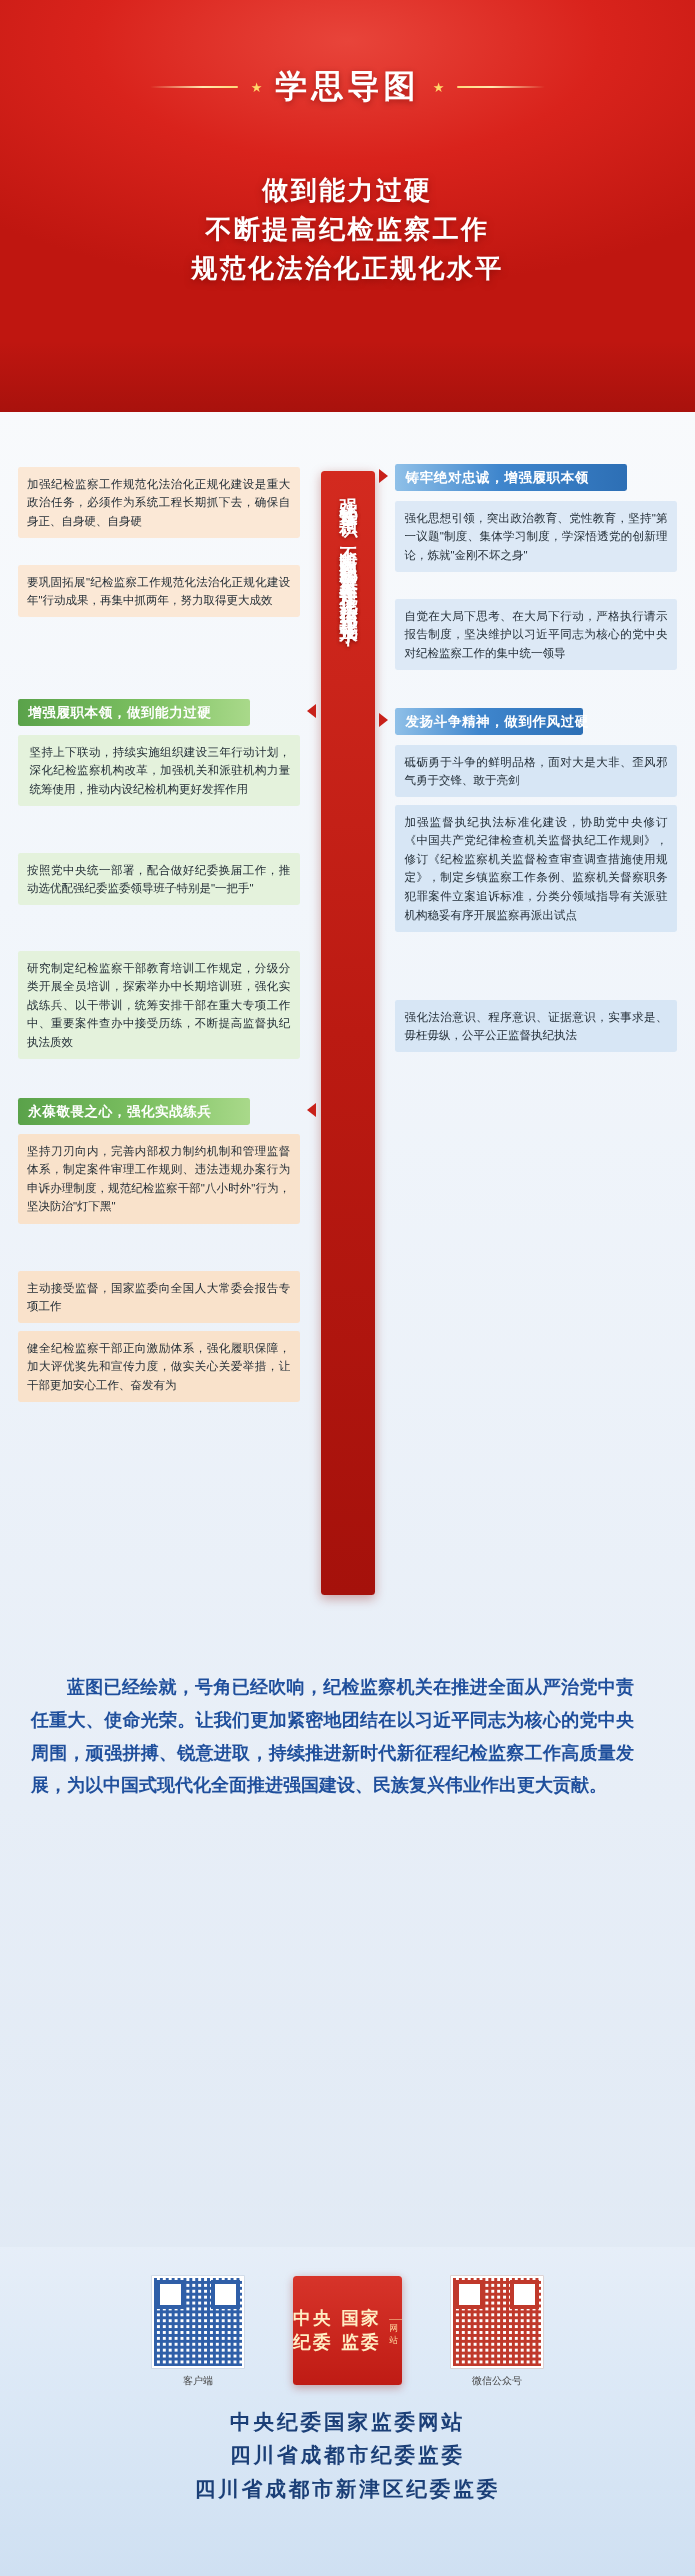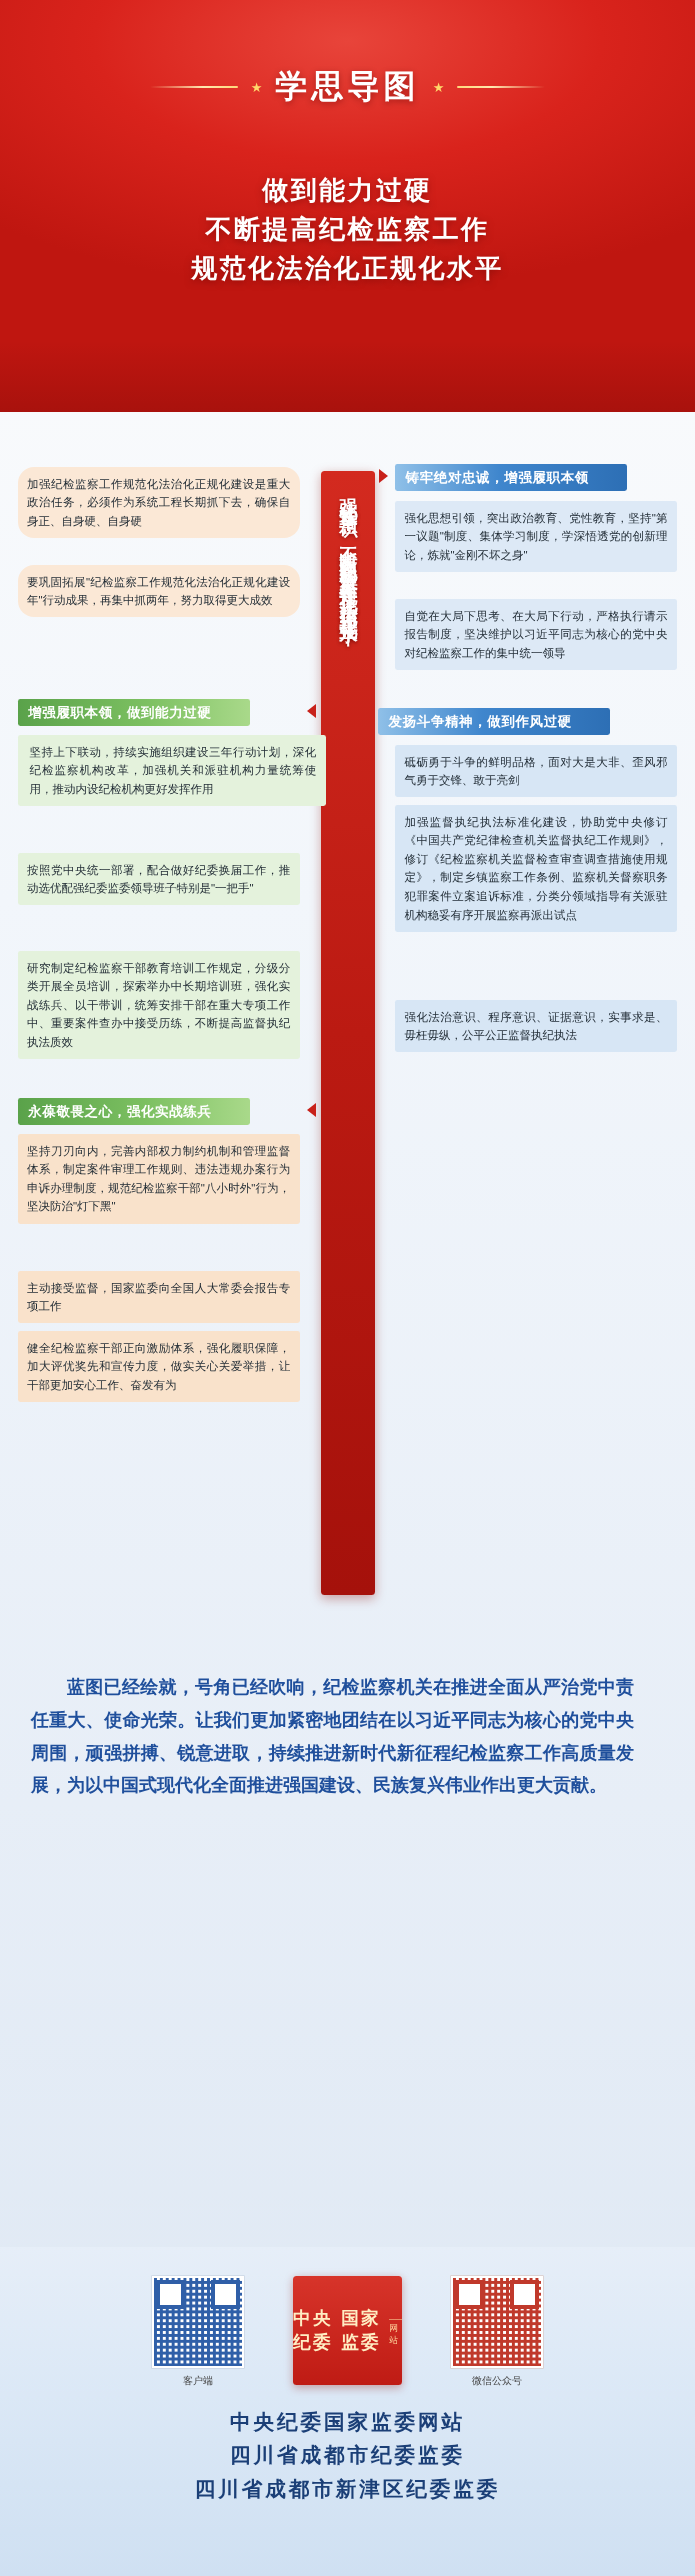--- a/index.html
+++ b/index.html
@@ -114,21 +114,21 @@
   .card{
     position:absolute;
     box-sizing:border-box;
     padding:7.6px 9.4px;
     border-radius:2.4px;
     font-size:11.5px;
     line-height:1.62;
     color:#1f2a33;
     text-align:justify;
   }
-  .card.cream{background:#fbe8d6;border-radius:16px;}
+  .card.cream{background:#fbe8d6;}
   .card.mint{background:#e4f2dc;}
   .card.ice{background:#dde9f6;}
   .card.ice2{background:#d7e6f5;}
   .card.cream2{background:#f9e2cb;}
 
   
   .conclusion{
     position:absolute;top:1671px;left:8px;width:649px;
     padding:0 23px;box-sizing:border-box;
   }
@@ -225,39 +225,39 @@
     <div class="spine">
       <div class="spine-text">强化铁军意识 不断提高纪检监察工作规范化法治化正规化水平</div>
     </div>
 
     <div class="card cream" style="left:17.6px;top:20px;width:282px;">加强纪检监察工作规范化法治化正规化建设是重大政治任务，必须作为系统工程长期抓下去，确保自身正、自身硬、自身硬</div>
     <div class="card cream" style="left:17.6px;top:118px;width:282px;">要巩固拓展"纪检监察工作规范化法治化正规化建设年"行动成果，再集中抓两年，努力取得更大成效</div>
 
     <div class="arrow left" style="left:307px;top:257px;"></div>
     <div class="pill green" style="left:17.6px;top:252px;width:232px;">增强履职本领，做到能力过硬</div>
 
-    <div class="card mint" style="left:17.6px;top:288px;width:308px;padding-left:12px;">坚持上下联动，持续实施组织建设三年行动计划，深化纪检监察机构改革，加强机关和派驻机构力量统筹使用，推动内设纪检机构更好发挥作用</div>
+    <div class="card mint" style="left:17.6px;top:288px;width:282px;padding-left:12px;">坚持上下联动，持续实施组织建设三年行动计划，深化纪检监察机构改革，加强机关和派驻机构力量统筹使用，推动内设纪检机构更好发挥作用</div>
     <div class="card mint" style="left:17.6px;top:406px;width:282px;">按照党中央统一部署，配合做好纪委换届工作，推动选优配强纪委监委领导班子特别是"一把手"</div>
     <div class="card mint" style="left:17.6px;top:504px;width:282px;">研究制定纪检监察干部教育培训工作规定，分级分类开展全员培训，探索举办中长期培训班，强化实战练兵、以干带训，统筹安排干部在重大专项工作中、重要案件查办中接受历练，不断提高监督执纪执法质效</div>
 
     <div class="arrow left" style="left:307px;top:656px;"></div>
     <div class="pill green" style="left:17.6px;top:651px;width:232px;">永葆敬畏之心，强化实战练兵</div>
 
     <div class="card cream2" style="left:17.6px;top:687px;width:282px;">坚持刀刃向内，完善内部权力制约机制和管理监督体系，制定案件审理工作规则、违法违规办案行为申诉办理制度，规范纪检监察干部"八小时外"行为，坚决防治"灯下黑"</div>
     <div class="card cream2" style="left:17.6px;top:824px;width:282px;">主动接受监督，国家监委向全国人大常委会报告专项工作</div>
     <div class="card cream2" style="left:17.6px;top:884px;width:282px;">健全纪检监察干部正向激励体系，强化履职保障，加大评优奖先和宣传力度，做实关心关爱举措，让干部更加安心工作、奋发有为</div>
 
     <div class="arrow right" style="left:379px;top:22.4px;"></div>
     <div class="pill blue" style="left:395px;top:17px;width:232px;">铸牢绝对忠诚，增强履职本领</div>
 
     <div class="card ice" style="left:395px;top:54px;width:282px;">强化思想引领，突出政治教育、党性教育，坚持"第一议题"制度、集体学习制度，学深悟透党的创新理论，炼就"金刚不坏之身"</div>
     <div class="card ice" style="left:395px;top:152px;width:282px;">自觉在大局下思考、在大局下行动，严格执行请示报告制度，坚决维护以习近平同志为核心的党中央对纪检监察工作的集中统一领导</div>
 
     <div class="arrow right" style="left:379px;top:266px;"></div>
-    <div class="pill blue" style="left:378px;top:261px;width:232px;">发扬斗争精神，做到作风过硬</div>
+    <div class="pill blue" style="left:395px;top:261px;width:188px;">发扬斗争精神，做到作风过硬</div>
 
     <div class="card ice2" style="left:395px;top:298px;width:282px;">砥砺勇于斗争的鲜明品格，面对大是大非、歪风邪气勇于交锋、敢于亮剑</div>
     <div class="card ice2" style="left:395px;top:358px;width:282px;">加强监督执纪执法标准化建设，协助党中央修订《中国共产党纪律检查机关监督执纪工作规则》，修订《纪检监察机关监督检查审查调查措施使用规定》，制定乡镇监察工作条例、监察机关督察职务犯罪案件立案追诉标准，分类分领域指导有关派驻机构稳妥有序开展监察再派出试点</div>
     <div class="card ice2" style="left:395px;top:553px;width:282px;">强化法治意识、程序意识、证据意识，实事求是、毋枉毋纵，公平公正监督执纪执法</div>
 
   </div>
 
   <div class="conclusion">
     <p>蓝图已经绘就，号角已经吹响，纪检监察机关在推进全面从严治党中责任重大、使命光荣。让我们更加紧密地团结在以习近平同志为核心的党中央周围，顽强拼搏、锐意进取，持续推进新时代新征程纪检监察工作高质量发展，为以中国式现代化全面推进强国建设、民族复兴伟业作出更大贡献。</p>
   </div>

